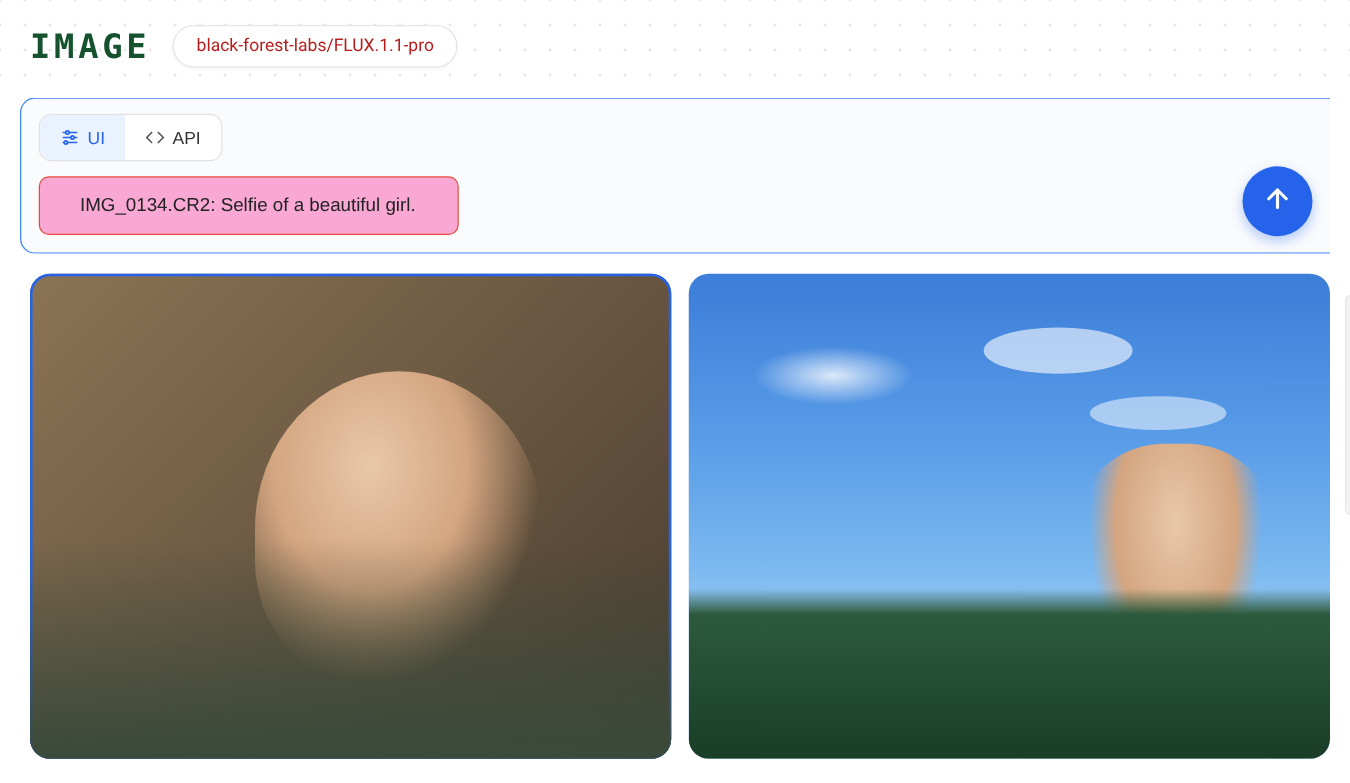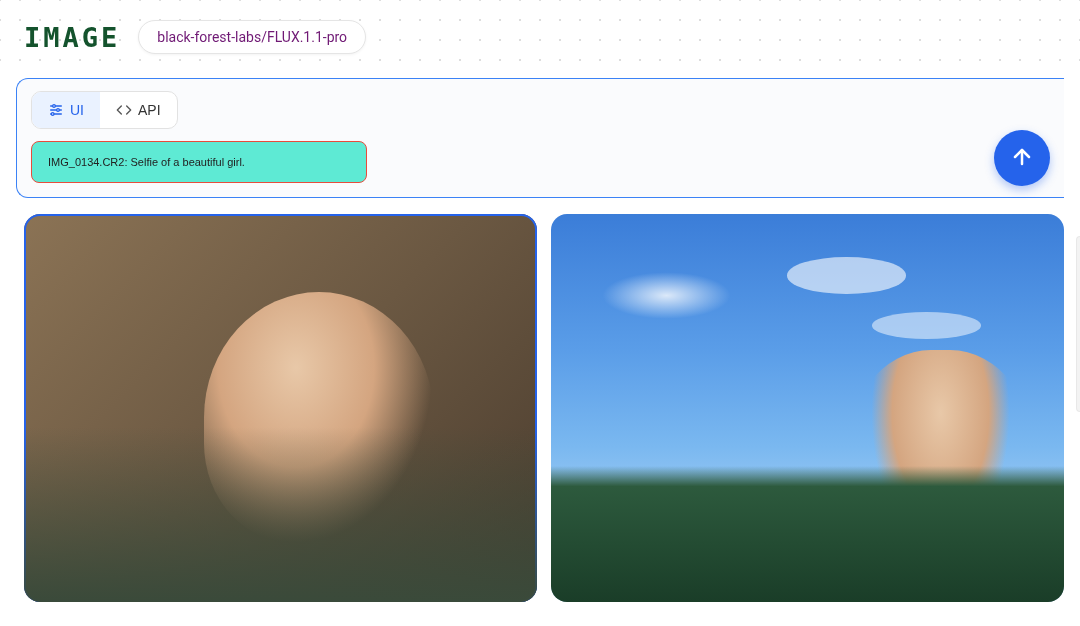--- a/index.html
+++ b/index.html
@@ -40,21 +40,21 @@
       font-weight: 700;
       letter-spacing: 3px;
       color: #14532d;
     }
     .model-chip {
       background: #ffffff;
       border: 1px solid #e5e5e5;
       border-radius: 20px;
       padding: 8px 18px;
       font-size: 14px;
-      color: #701a75;
+      color: #b91c1c;
       box-shadow: 0 1px 3px rgba(0,0,0,0.05);
     }
     .main-panel {
       margin: 4px 16px 0 16px;
       border: 1.5px solid #3b82f6;
       border-right: none;
       border-radius: 12px 0 0 12px;
       padding: 12px 14px 14px 14px;
       position: relative;
       z-index: 1;
@@ -93,24 +93,24 @@
       display: flex;
       align-items: center;
       gap: 20px;
       margin-top: 12px;
     }
     .prompt-input {
       flex: 0 0 336px;
       width: 336px;
       border: 1.5px solid #e74c3c;
       border-radius: 8px;
-      padding: 14px 16px;
-      font-size: 11px;
+      padding: 14px 32px;
+      font-size: 15px;
       color: #222222;
-      background: #5eead4;
+      background: #f9a8d4;
       outline: none;
     }
     .submit-btn {
       position: absolute;
       right: 14px;
       top: 50%;
       transform: translateY(-8px);
       width: 56px;
       height: 56px;
       border-radius: 50%;

